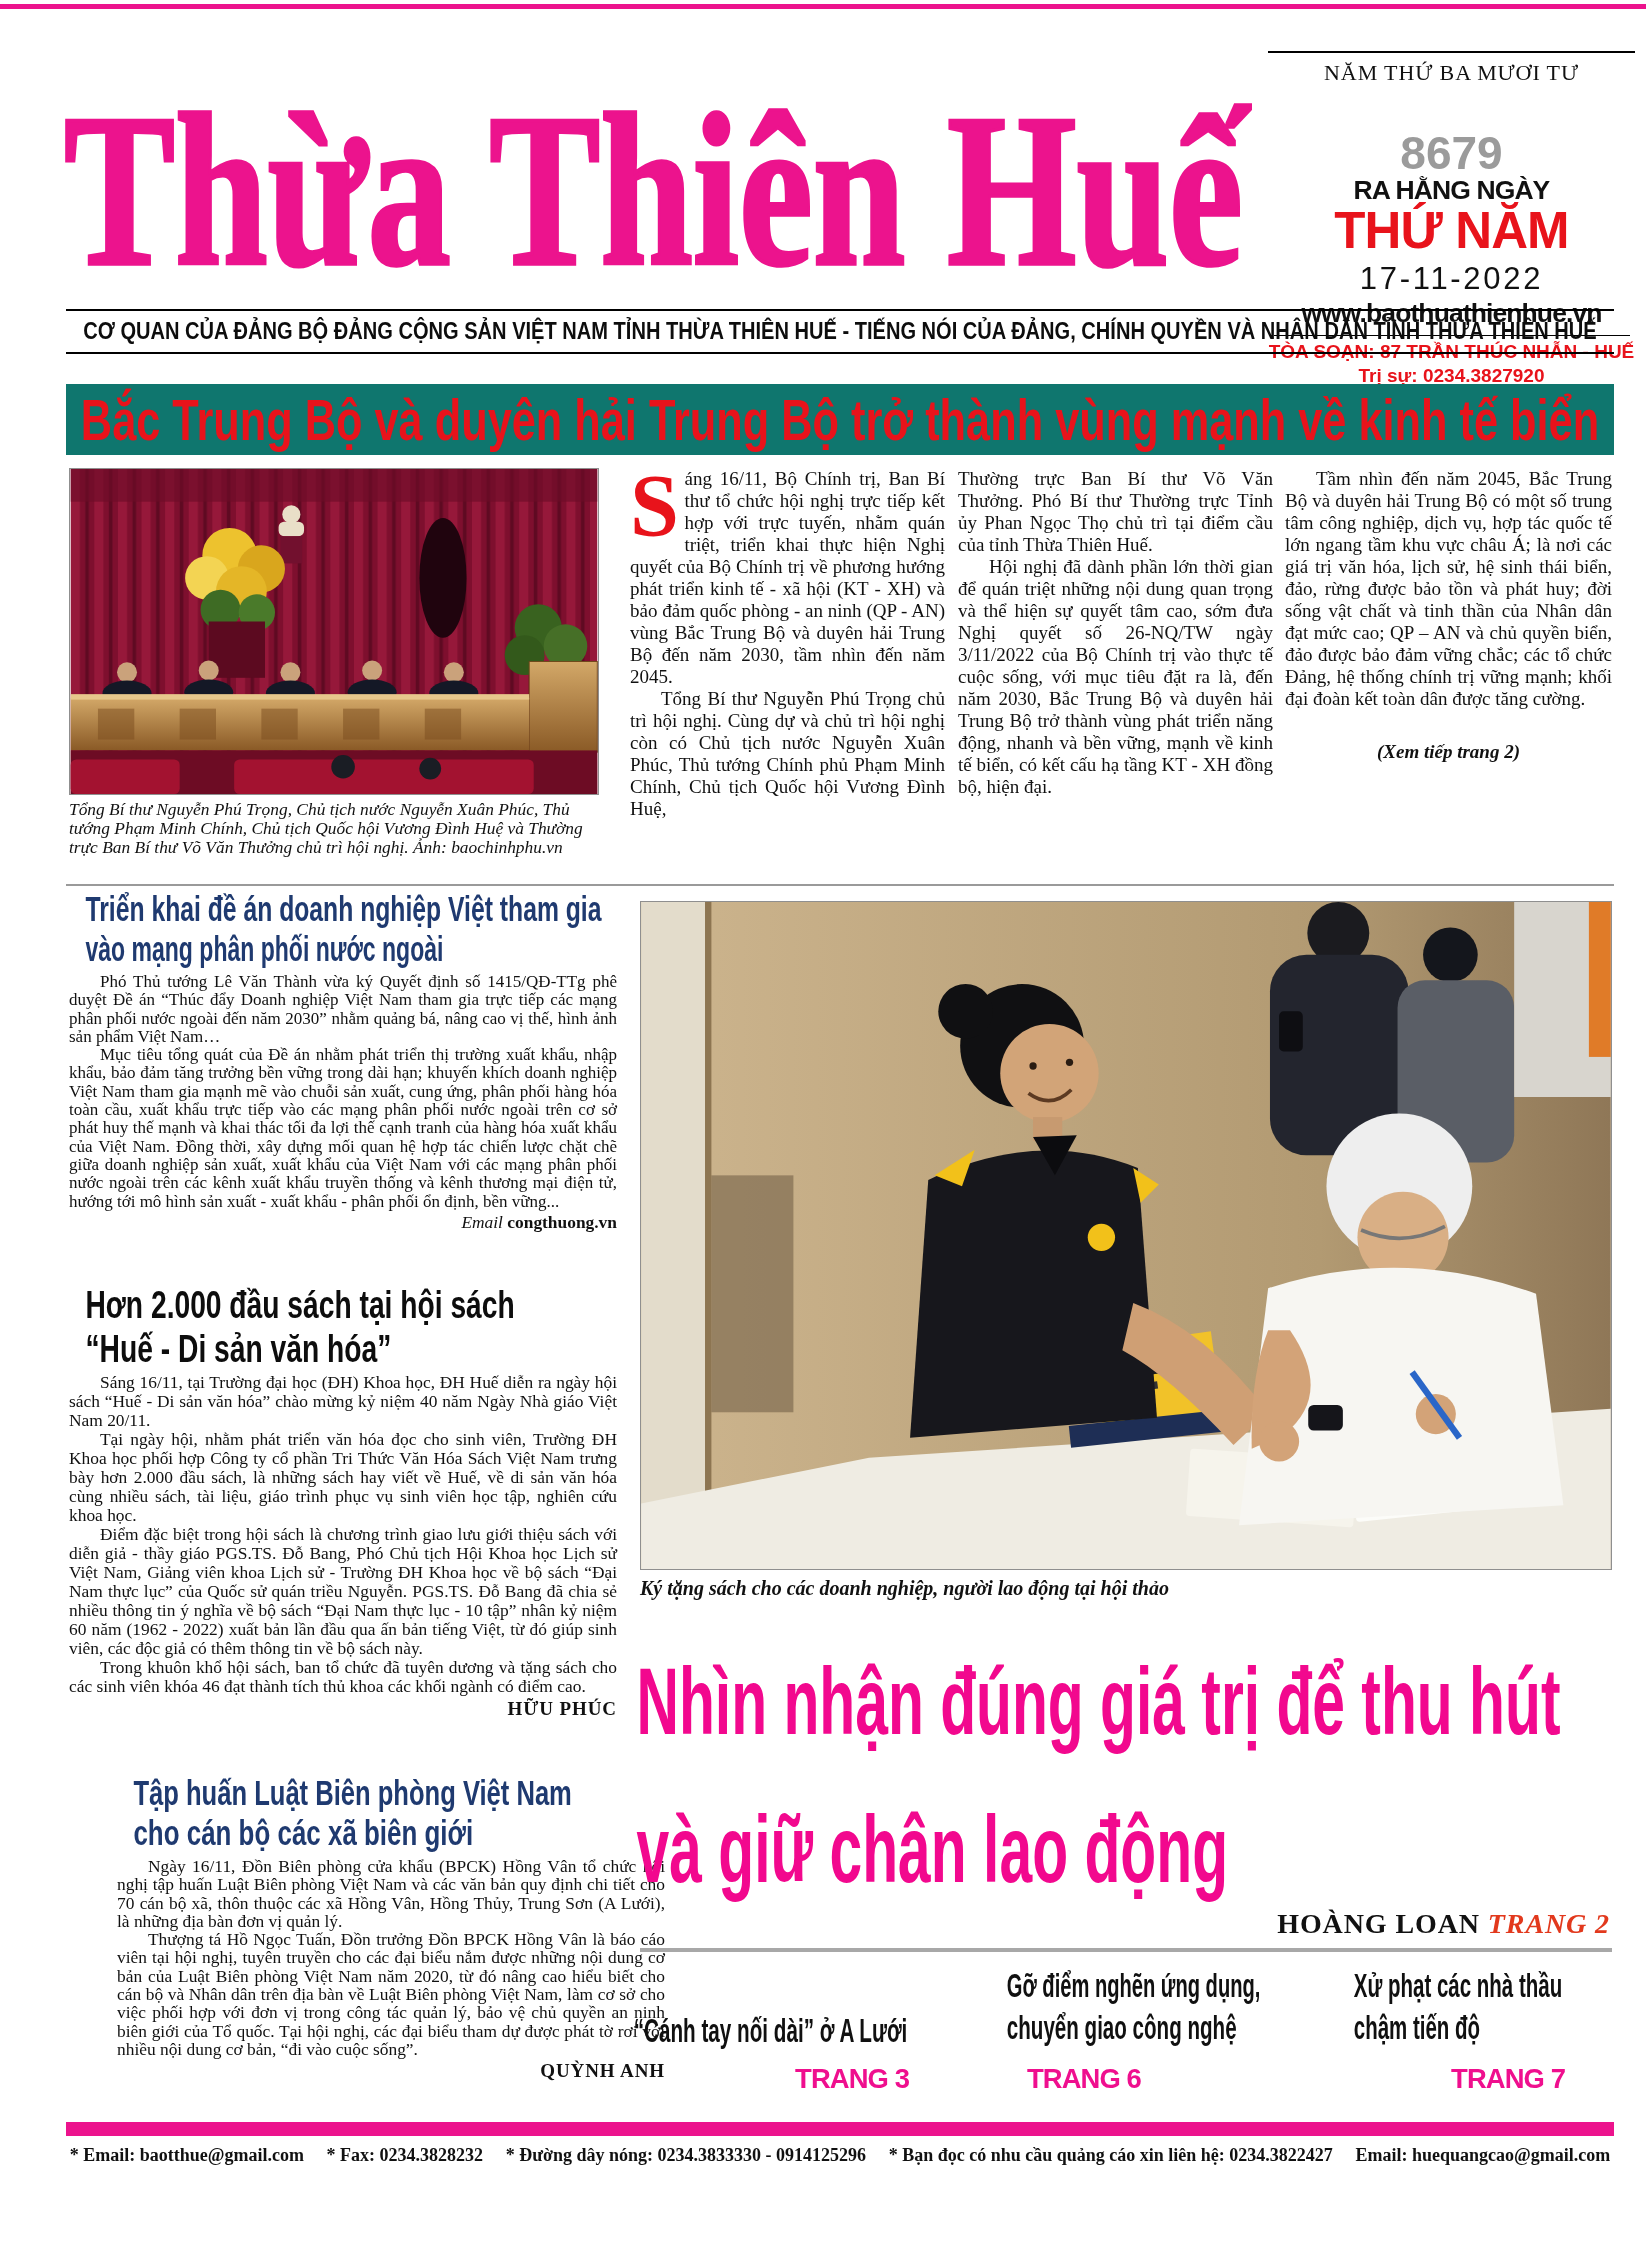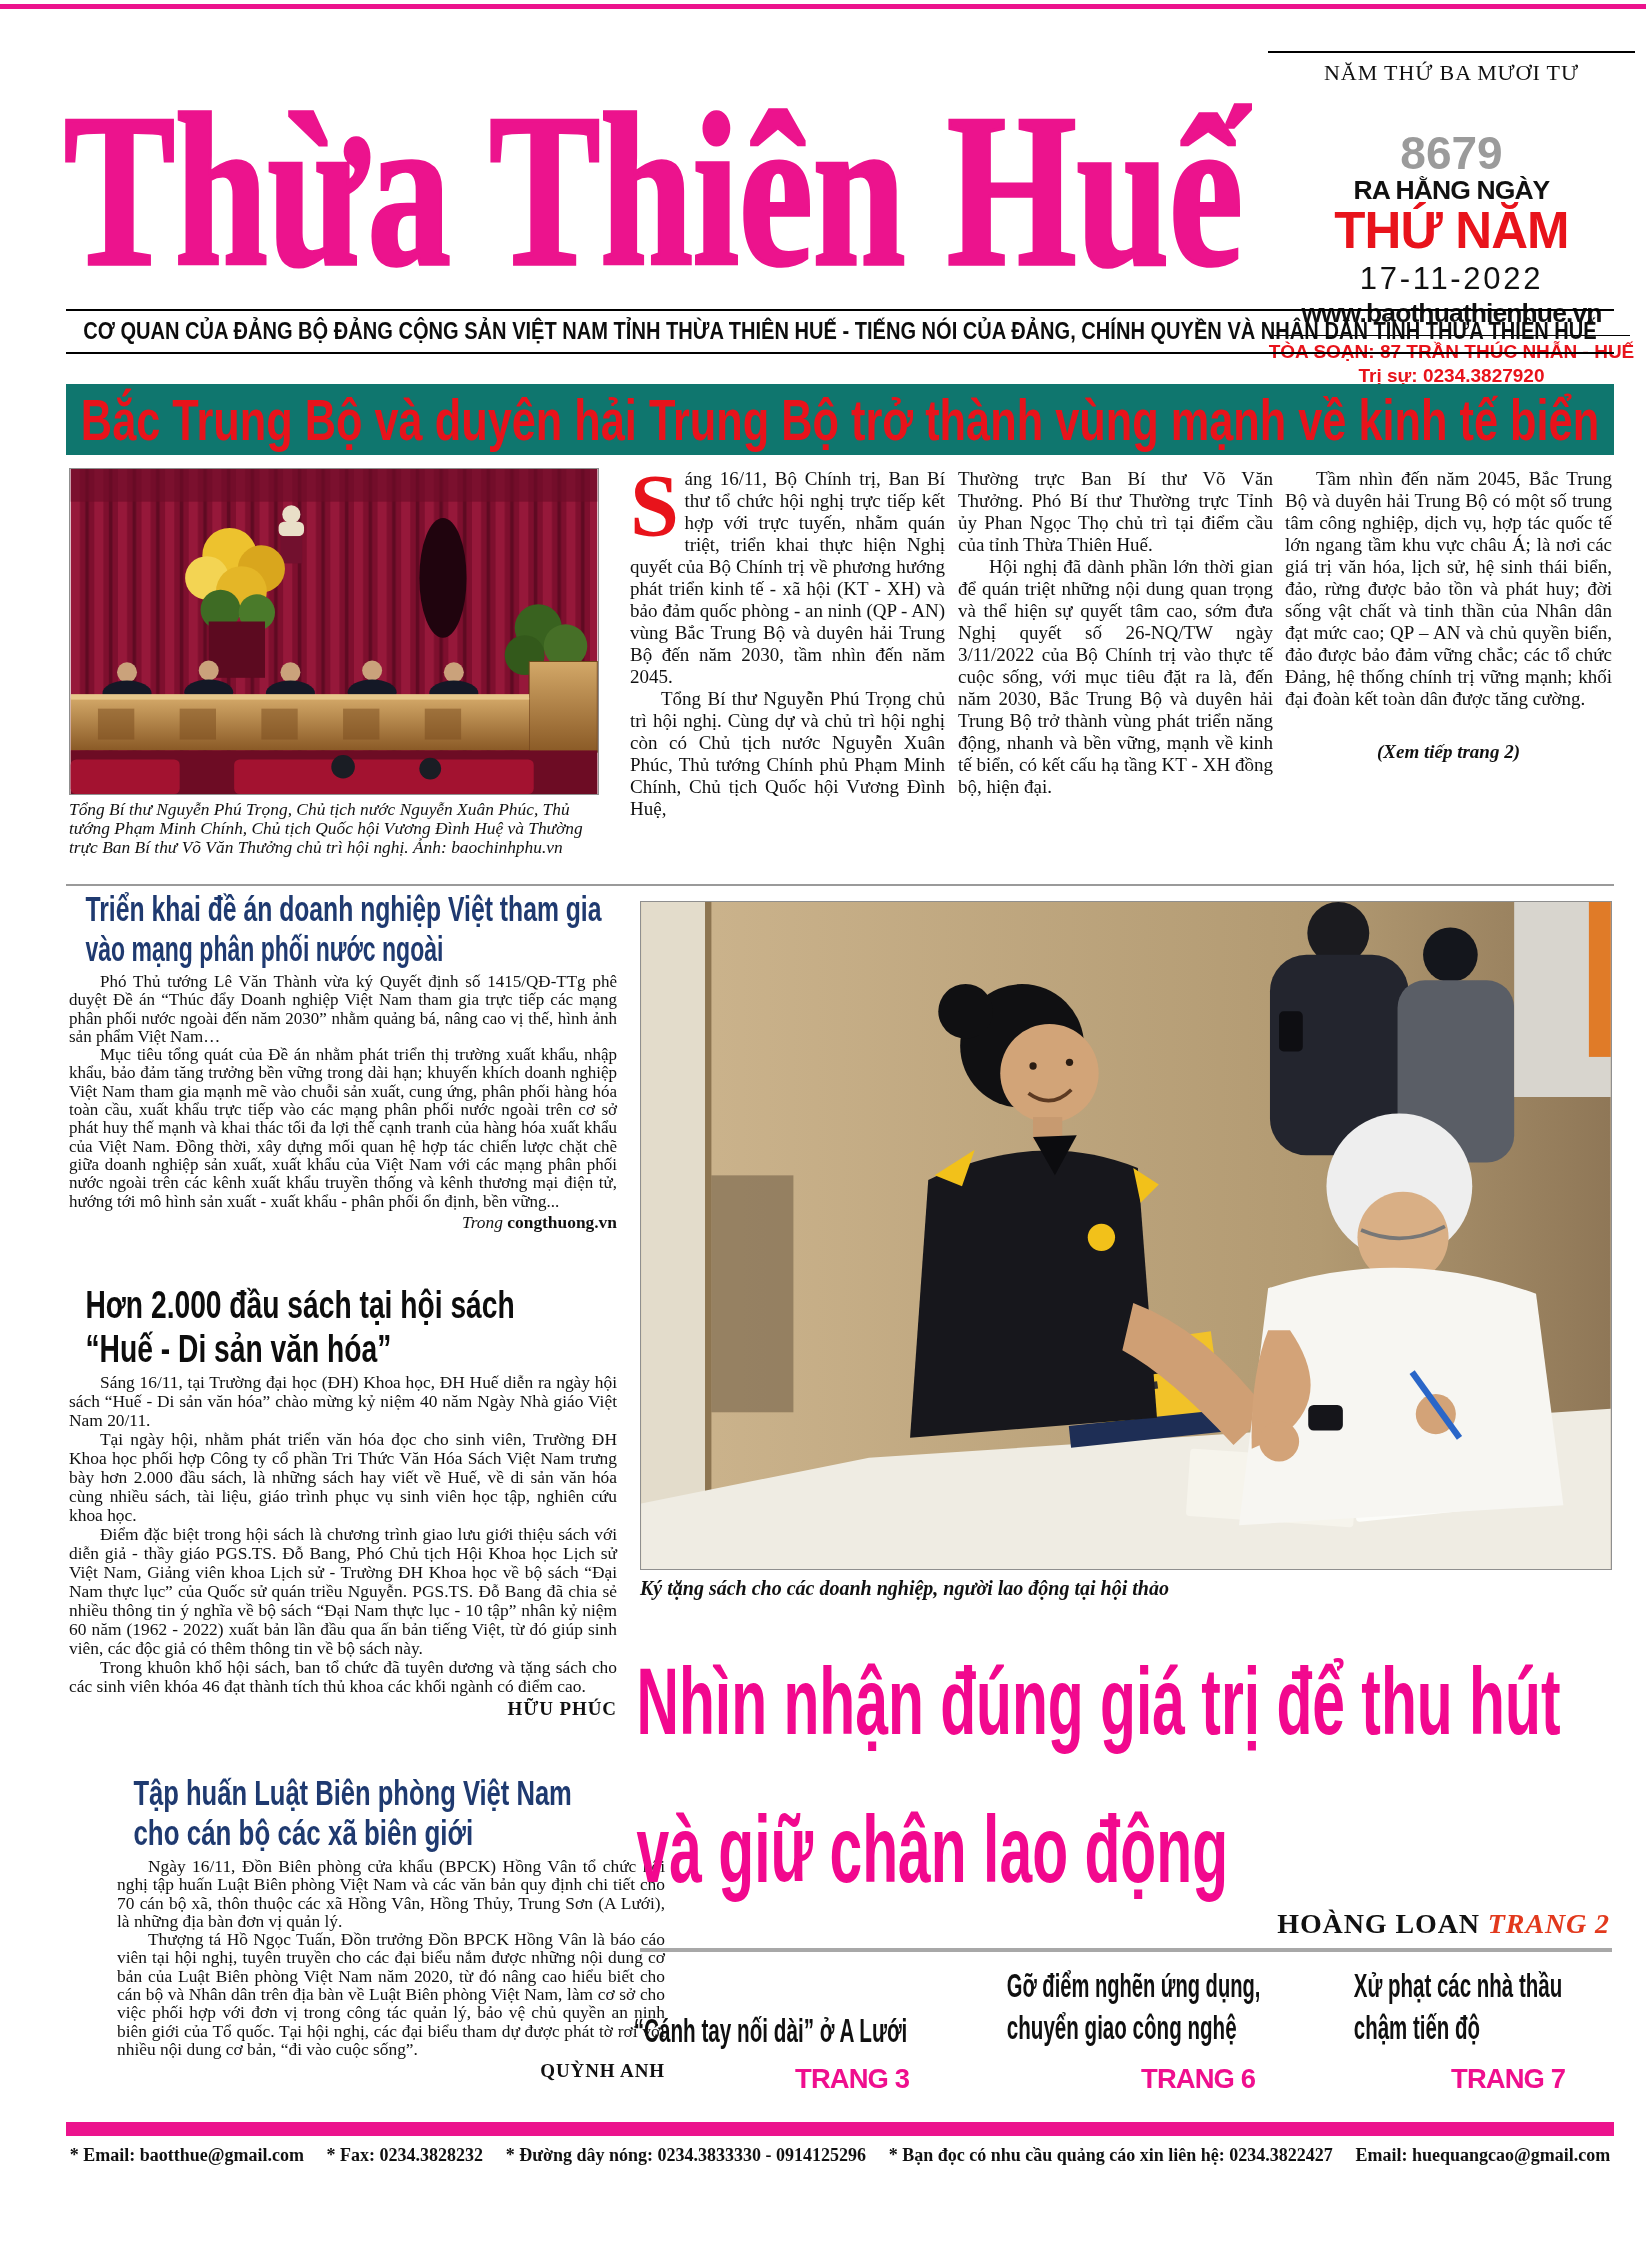--- a/index.html
+++ b/index.html
@@ -183,21 +183,21 @@
   <div class="rule" style="left:66px;top:884px;width:1548px;height:1.8px;"></div>
 
   <div class="article a2" style="top:890px;">
     <svg width="548" height="79" viewBox="0 0 600 86">
       <text x="18" y="34" font-size="38" font-weight="bold" fill="#1f3a70" textLength="565" lengthAdjust="spacingAndGlyphs">Triển khai đề án doanh nghiệp Việt tham gia</text>
       <text x="18" y="78" font-size="38" font-weight="bold" fill="#1f3a70" textLength="392" lengthAdjust="spacingAndGlyphs">vào mạng phân phối nước ngoài</text>
     </svg>
     <p class="body" style="font-size:17px;line-height:18.3px;">Phó Thủ tướng Lê Văn Thành vừa ký Quyết định số 1415/QĐ-TTg phê duyệt Đề án “Thúc đẩy Doanh nghiệp Việt Nam tham gia trực tiếp các mạng phân phối nước ngoài đến năm 2030” nhằm quảng bá, nâng cao vị thế, hình ảnh sản phẩm Việt Nam…</p>
     <p class="body" style="font-size:17px;line-height:18.3px;">Mục tiêu tổng quát của Đề án nhằm phát triển thị trường xuất khẩu, nhập khẩu, bảo đảm tăng trưởng bền vững trong dài hạn; khuyến khích doanh nghiệp Việt Nam tham gia mạnh mẽ vào chuỗi sản xuất, cung ứng, phân phối hàng hóa toàn cầu, xuất khẩu trực tiếp vào các mạng phân phối nước ngoài trên cơ sở phát huy thế mạnh và khai thác tối đa lợi thế cạnh tranh của hàng hóa xuất khẩu của Việt Nam. Đồng thời, xây dựng mối quan hệ hợp tác chiến lược chặt chẽ giữa doanh nghiệp sản xuất, xuất khẩu của Việt Nam với các mạng phân phối nước ngoài trên các kênh xuất khẩu truyền thống và kênh thương mại điện tử, hướng tới mô hình sản xuất - xuất khẩu - phân phối ổn định, bền vững...</p>
     <p class="src-line">
-      <span class="pre">Trong</span>&nbsp;<span class="nm">congthuong.vn</span>
+      <span class="pre">Email</span>&nbsp;<span class="nm">congthuong.vn</span>
     </p>
   </div>
 
   <div class="article a3" style="top:1283px;">
     <svg width="548" height="86" viewBox="0 0 600 94">
       <text x="18" y="38" font-size="42" font-weight="bold" fill="#0d0d0d" textLength="470" lengthAdjust="spacingAndGlyphs">Hơn 2.000 đầu sách tại hội sách</text>
       <text x="18" y="86" font-size="42" font-weight="bold" fill="#0d0d0d" textLength="335" lengthAdjust="spacingAndGlyphs">“Huế - Di sản văn hóa”</text>
     </svg>
     <p class="body">Sáng 16/11, tại Trường đại học (ĐH) Khoa học, ĐH Huế diễn ra ngày hội sách “Huế - Di sản văn hóa” chào mừng kỷ niệm 40 năm Ngày Nhà giáo Việt Nam 20/11.</p>
     <p class="body">Tại ngày hội, nhằm phát triển văn hóa đọc cho sinh viên, Trường ĐH Khoa học phối hợp Công ty cổ phần Tri Thức Văn Hóa Sách Việt Nam trưng bày hơn 2.000 đầu sách, là những sách hay viết về Huế, về di sản văn hóa cùng nhiều sách, tài liệu, giáo trình phục vụ sinh viên học tập, nghiên cứu khoa học.</p>
@@ -295,21 +295,21 @@
 
   <svg class="abs" style="left:630px;top:2007px;" width="281" height="46" viewBox="0 0 308 50">
     <text x="4" y="38" font-size="36" font-weight="bold" fill="#101010" textLength="300" lengthAdjust="spacingAndGlyphs">“Cánh tay nối dài” ở A Lưới</text>
   </svg>
   <div class="trang" style="left:630px;width:279px;">TRANG 3</div>
 
   <svg class="abs" style="left:1005px;top:1966px;" width="259" height="88" viewBox="0 0 284 96">
     <text x="2" y="34" font-size="36" font-weight="bold" fill="#101010" textLength="278" lengthAdjust="spacingAndGlyphs">Gỡ điểm nghẽn ứng dụng,</text>
     <text x="2" y="80" font-size="36" font-weight="bold" fill="#101010" textLength="252" lengthAdjust="spacingAndGlyphs">chuyển giao công nghệ</text>
   </svg>
-  <div class="trang" style="left:1005px;width:250px;">TRANG 6</div>
+  <div class="trang" style="left:959px;width:250px;text-align:center;">TRANG 6</div>
 
   <svg class="abs" style="left:1352px;top:1966px;" width="223" height="88" viewBox="0 0 244 96">
     <text x="2" y="34" font-size="36" font-weight="bold" fill="#101010" textLength="228" lengthAdjust="spacingAndGlyphs">Xử phạt các nhà thầu</text>
     <text x="2" y="80" font-size="36" font-weight="bold" fill="#101010" textLength="138" lengthAdjust="spacingAndGlyphs">chậm tiến độ</text>
   </svg>
   <div class="trang" style="left:1352px;width:213px;">TRANG 7</div>
 
   <div class="pinkbar" style="left:66px;top:2122px;width:1548px;height:13.7px;"></div>
   <div class="footer-text">
     <span>* Email: baotthue@gmail.com</span>

